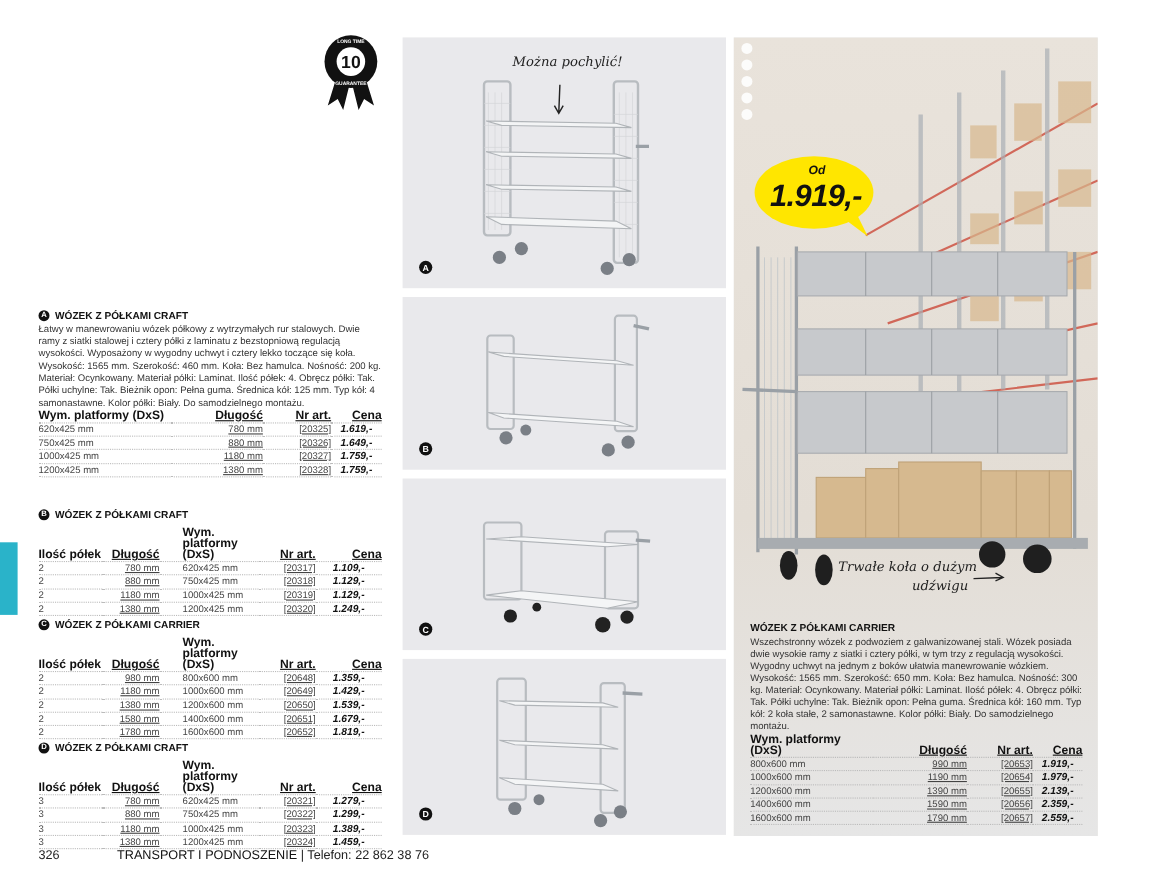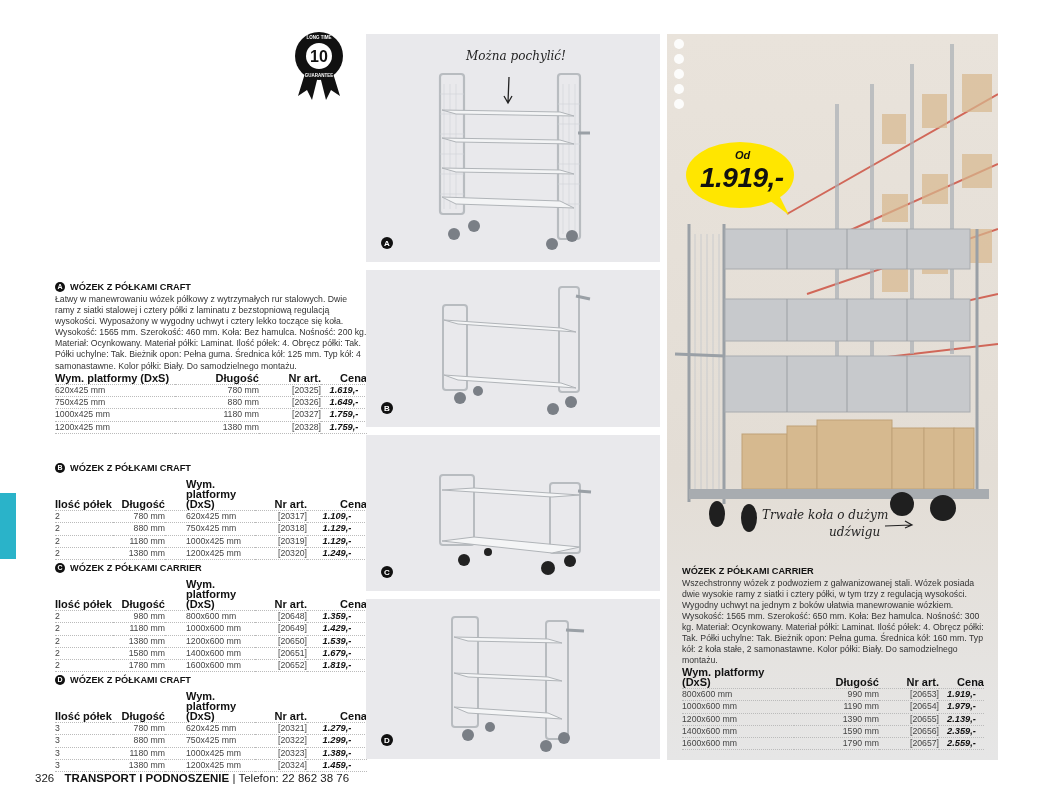--- a/index.html
+++ b/index.html
@@ -8,34 +8,34 @@
 
   .side-tab { position: absolute; left: 0; top: 493px; width: 16px; height: 66px; background: #2ab3c9; }
 
   
   .left { position: absolute; left: 35px; top: 30px; width: 312px; }
   .main-title { font-family: "Liberation Sans", sans-serif; font-weight: 700; font-size: 25px; line-height: 25px; letter-spacing: -0.3px; color: #111; }
   .intro { margin-top: 14px; font-size: 12.3px; line-height: 15.6px; color: #222; width: 312px; }
 
   .badge { position: absolute; left: 290px; top: 30px; width: 58px; height: 72px; }
 
-  .section { position: absolute; left: 35px; width: 312px; margin-left: 20px; }
+  .section { position: absolute; left: 35px; width: 312px; }
   .sec-head { display: flex; align-items: center; font-weight: 700; font-size: 9.2px; line-height: 12px; color: #111; }
   .letter { display: inline-flex; align-items: center; justify-content: center; width: 10px; height: 10px; border-radius: 50%; background: #111; color: #fff; font-size: 7px; font-weight: 700; margin-right: 5px; }
   .desc { font-size: 8.7px; line-height: 11.1px; color: #333; margin-top: 1px; }
 
   table { border-collapse: collapse; width: 312px; font-size: 8.7px; color: #444; }
   th { font-weight: 700; color: #111; text-align: left; vertical-align: bottom; font-size: 11px; line-height: 10px; padding: 1px 0 1px 0; border-bottom: 1px dotted #bbb; }
   td { line-height: 11.3px; padding: 0; border-bottom: 1px dotted #bbb; }
-  .r { text-align: right; }
+  .r { text-align: right; text-decoration: underline; }
   .price { font-weight: 700; font-style: italic; color: #111; text-align: center; font-size: 9.3px; }
 
   .footer { position: absolute; left: 35px; top: 772px; font-size: 11.5px; color: #222; }
   .footer .pg { margin-right: 7px; }
-  .footer .sec { font-weight: 700; color: #111; }
+  .footer .sec { font-weight: 400; color: #111; margin-left: 42px; }
 
   
   .panel { position: absolute; left: 366px; width: 294px; background: #e9e9ec; }
   .panel .letter-badge { position: absolute; left: 15px; bottom: 13px; width: 12px; height: 12px; border-radius: 50%; background: #111; color: #fff; font-size: 8px; font-weight: 700; display: flex; align-items: center; justify-content: center; }
   .note { position: absolute; font-family: "DejaVu Serif", serif; font-style: italic; font-size: 12px; color: #222; }
 
   
   .photo { position: absolute; left: 667px; top: 34px; width: 331px; height: 726px; background: #e8e6e3; overflow: hidden; }
   .bubble { position: absolute; left: 685px; top: 139px; width: 110px; height: 78px; }
   .bubble-od { position: absolute; left: 735px; top: 149px; font-size: 11px; font-weight: 700; font-style: italic; color: #111; }

